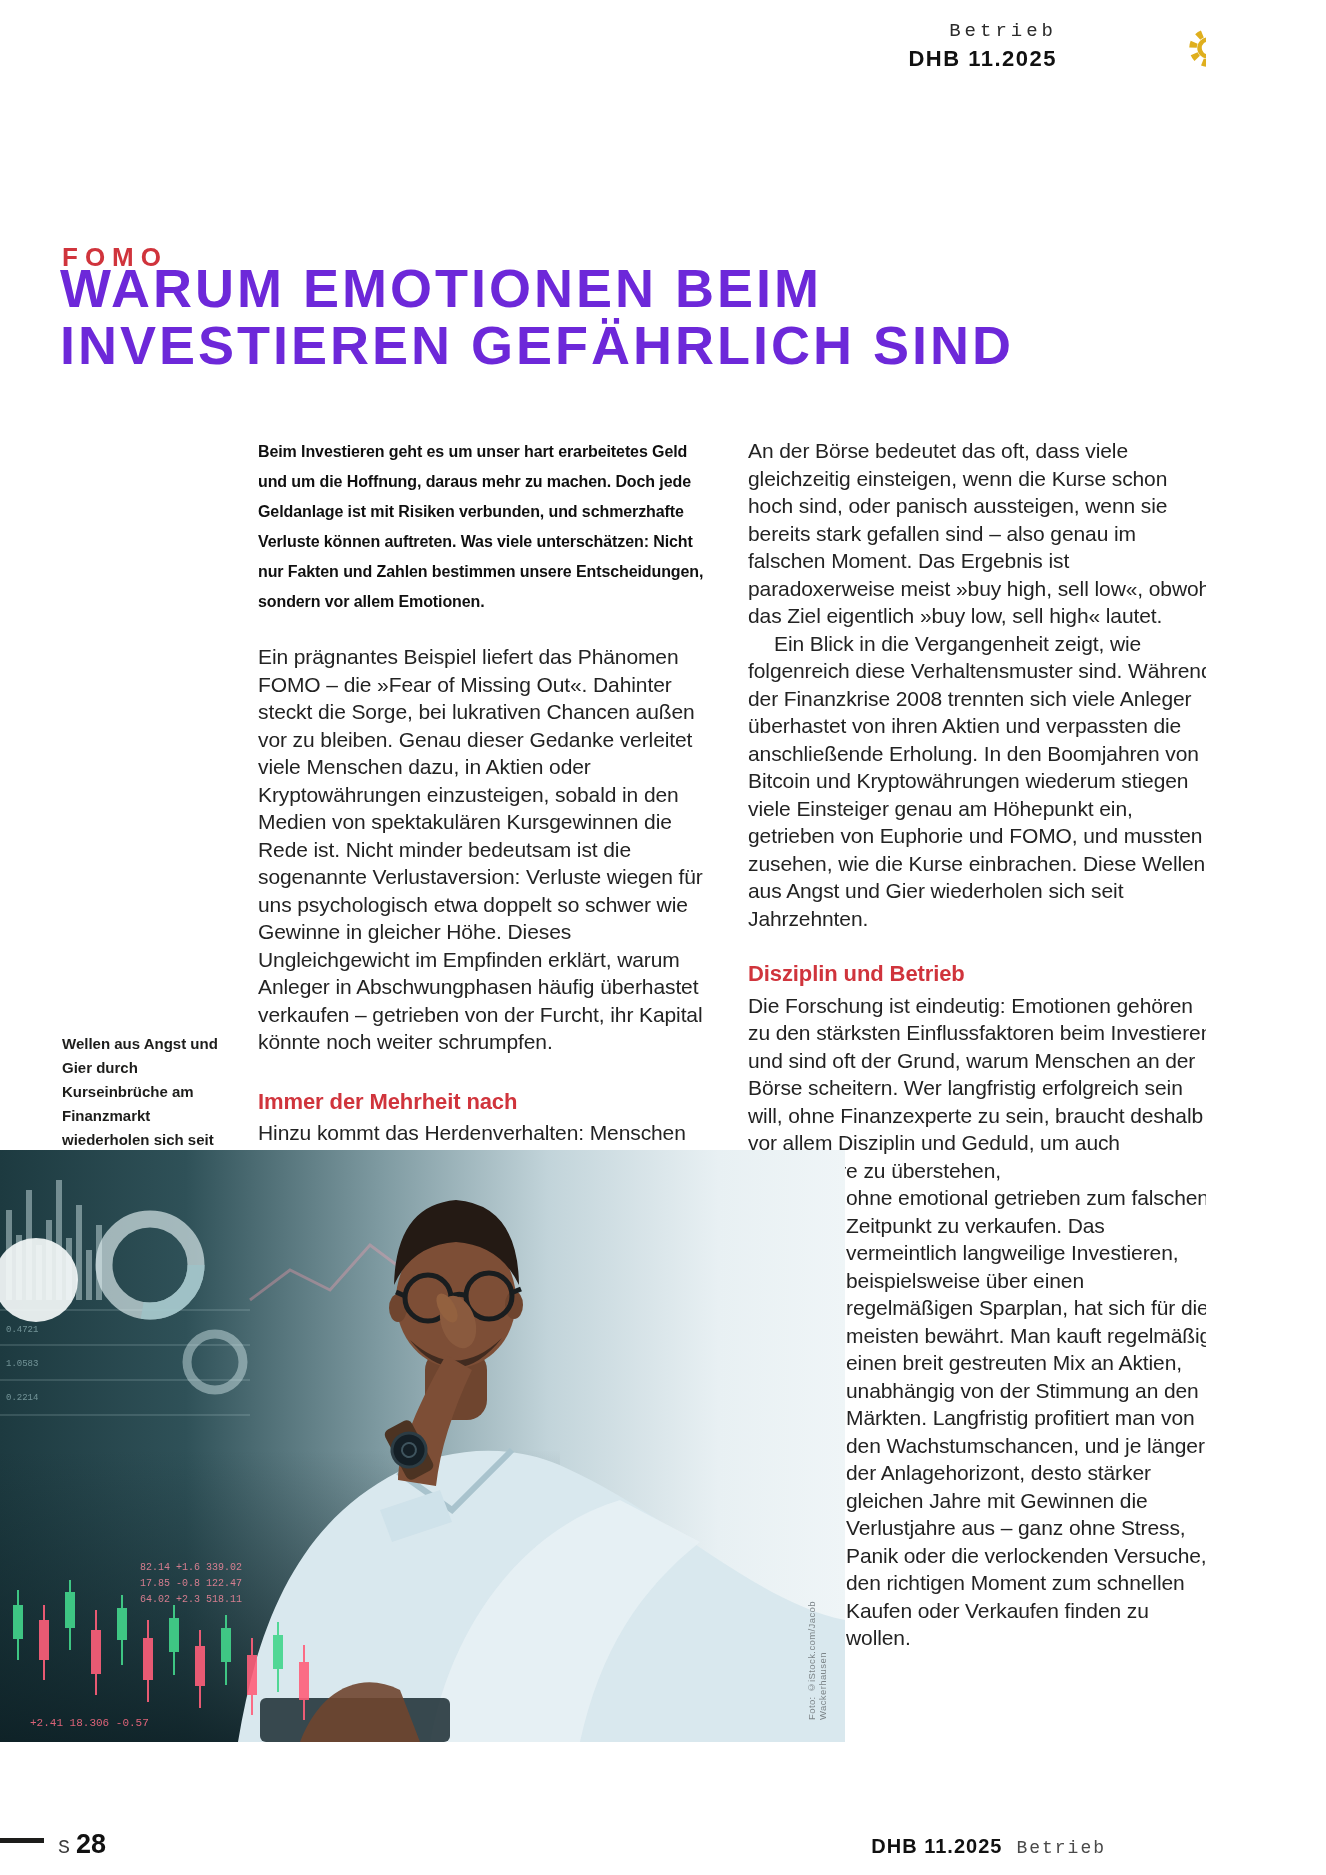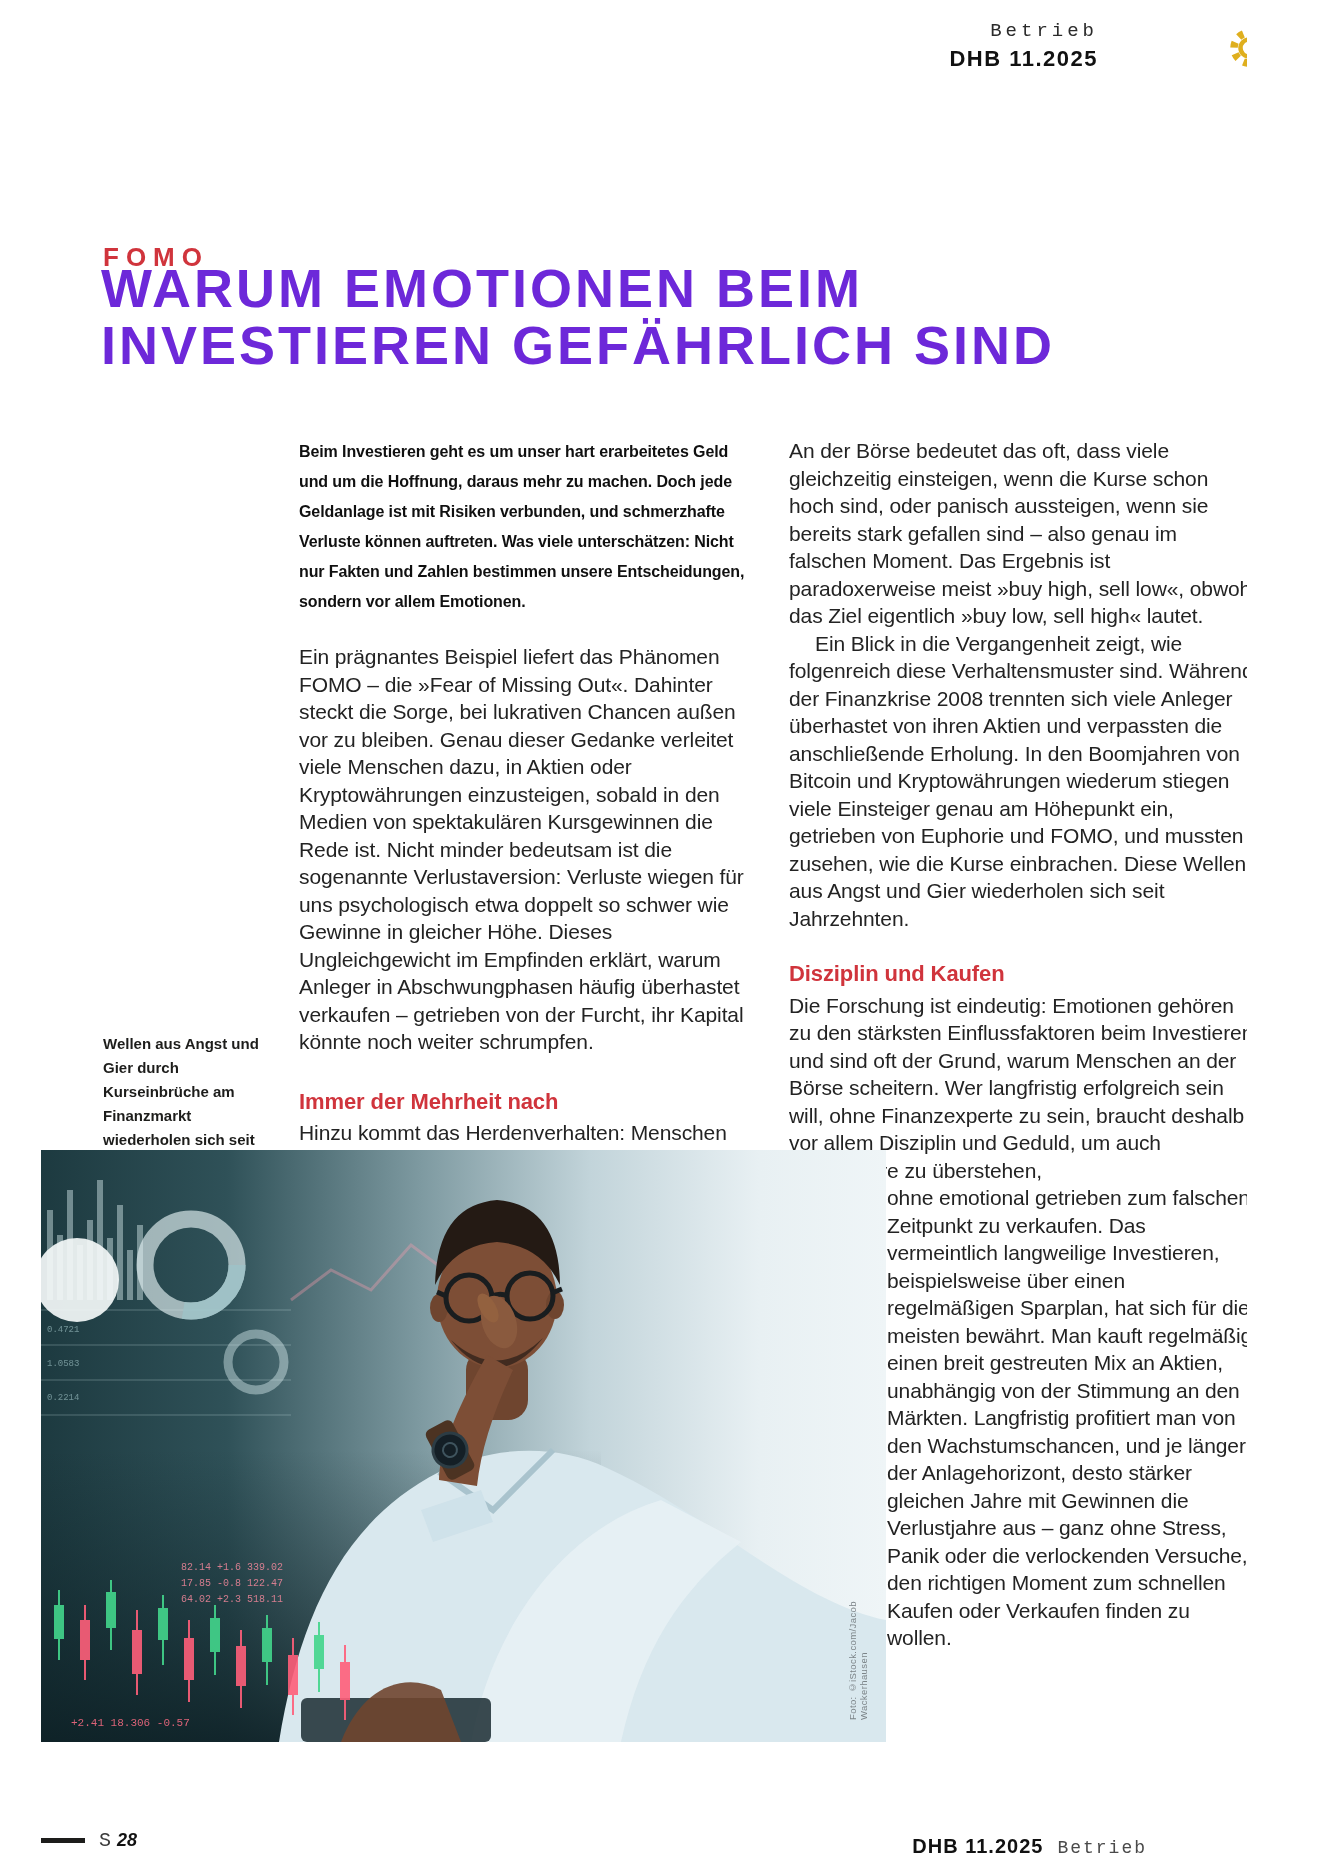--- a/index.html
+++ b/index.html
@@ -1,17 +1,17 @@
 <!DOCTYPE html>
 <html lang="de"><head>
 <meta charset="utf-8">
 <style>
   html,body{margin:0;padding:0;background:#ffffff;}
   .page{position:relative;width:1206px;height:1875px;background:#ffffff;overflow:hidden;
-        font-family:"Liberation Sans",sans-serif;color:#1d1d1b;margin-left:41px;}
+        font-family:"Liberation Sans",sans-serif;color:#1d1d1b;}
 
   
   .header-meta{position:absolute;top:22px;right:149px;text-align:right;line-height:1;}
   .header-section{font-family:"Liberation Mono",monospace;font-size:19px;letter-spacing:4px;color:#2b2b2b;}
   .header-issue{margin-top:7px;font-size:22px;font-weight:800;letter-spacing:1.5px;color:#111;}
   .gear{position:absolute;left:1185px;top:25px;width:46px;height:46px;}
   .header-rule{position:absolute;left:1262px;top:38px;width:64px;height:6px;background:#1d1d1b;}
 
   
   .kicker{position:absolute;left:62px;top:242px;font-size:26px;font-weight:600;letter-spacing:7px;color:#d0343c;}
@@ -40,21 +40,21 @@
   .photo{position:absolute;left:0;top:1150px;width:845px;height:592px;}
   .photo svg{display:block;width:100%;height:100%;}
   .photo-credit{position:absolute;left:806px;top:1540px;height:180px;
                 writing-mode:vertical-rl;transform:rotate(180deg);
                 font-size:9.5px;letter-spacing:.4px;color:#7c8488;}
 
   
   .footer-rule{position:absolute;left:0;top:1838px;width:44px;height:5px;background:#1d1d1b;}
   .footer-left{position:absolute;left:58px;top:1829px;}
   .footer-prefix{font-family:"Liberation Mono",monospace;font-size:20px;color:#3a3a3a;}
-  .footer-num{font-size:18px;font-weight:800;color:#111;margin-left:6px;font-style:italic;}
+  .footer-num{font-size:27px;font-weight:800;color:#111;margin-left:6px;}
   .footer-right{position:absolute;right:100px;top:1835px;}
   .footer-issue{font-size:20px;font-weight:800;letter-spacing:1px;color:#111;}
   .footer-section{font-family:"Liberation Mono",monospace;font-size:18px;letter-spacing:2px;color:#4a4a4a;margin-left:14px;}
 </style>
 </head>
 <body>
 
 <div class="page">
 
   <div class="header-meta">
@@ -76,21 +76,21 @@
   <div class="col col-left">
     <p class="intro">Beim Investieren geht es um unser hart erarbeitetes Geld und um die Hoffnung, daraus mehr zu machen. Doch jede Geldanlage ist mit Risiken verbunden, und schmerzhafte Verluste können auftreten. Was viele unterschätzen: Nicht nur Fakten und Zahlen bestimmen unsere Entscheidungen, sondern vor allem Emotionen.</p>
     <p class="mb">Ein prägnantes Beispiel liefert das Phänomen FOMO – die »Fear of Missing Out«. Dahinter steckt die Sorge, bei lukrativen Chancen außen vor zu bleiben. Genau dieser Gedanke verleitet viele Menschen dazu, in Aktien oder Kryptowährungen einzusteigen, sobald in den Medien von spektakulären Kursgewinnen die Rede ist. Nicht minder bedeutsam ist die sogenannte Verlustaversion: Verluste wiegen für uns psychologisch etwa doppelt so schwer wie Gewinne in gleicher Höhe. Dieses Ungleichgewicht im Empfinden erklärt, warum Anleger in Abschwungphasen häufig überhastet verkaufen – getrieben von der Furcht, ihr Kapital könnte noch weiter schrumpfen.</p>
     <p class="subhead gap-top">Immer der Mehrheit nach</p>
     <p>Hinzu kommt das Herdenverhalten: Menschen fühlen sich sicherer, wenn sie das tun, was die Mehrheit macht.</p>
   </div>
 
   <div class="col col-right">
     <p>An der Börse bedeutet das oft, dass viele gleichzeitig einsteigen, wenn die Kurse schon hoch sind, oder panisch aussteigen, wenn sie bereits stark gefallen sind – also genau im falschen Moment. Das Ergebnis ist paradoxerweise meist »buy high, sell low«, obwohl das Ziel eigentlich »buy low, sell high« lautet.</p>
     <p class="indent mb">Ein Blick in die Vergangenheit zeigt, wie folgenreich diese Verhaltensmuster sind. Während der Finanzkrise 2008 trennten sich viele Anleger überhastet von ihren Aktien und verpassten die anschließende Erholung. In den Boomjahren von Bitcoin und Kryptowährungen wiederum stiegen viele Einsteiger genau am Höhepunkt ein, getrieben von Euphorie und FOMO, und mussten zusehen, wie die Kurse einbrachen. Diese Wellen aus Angst und Gier wiederholen sich seit Jahrzehnten.</p>
-    <p class="subhead">Disziplin und Kaufen</p>
+    <p class="subhead">Disziplin und Betrieb</p>
     <p>Die Forschung ist eindeutig: Emotionen gehören zu den stärksten Einflussfaktoren beim Investieren und sind oft der Grund, warum Menschen an der Börse scheitern. Wer langfristig erfolgreich sein will, ohne Finanzexperte zu sein, braucht deshalb vor allem Disziplin und Geduld, um auch Verlustjahre zu überstehen,</p>
     <div class="wrap-indent">
       <p>ohne emotional getrieben zum falschen Zeitpunkt zu verkaufen. Das vermeintlich langweilige Investieren, beispielsweise über einen regelmäßigen Sparplan, hat sich für die meisten bewährt. Man kauft regelmäßig einen breit gestreuten Mix an Aktien, unabhängig von der Stimmung an den Märkten. Langfristig profitiert man von den Wachstumschancen, und je länger der Anlagehorizont, desto stärker gleichen Jahre mit Gewinnen die Verlustjahre aus – ganz ohne Stress, Panik oder die verlockenden Versuche, den richtigen Moment zum schnellen Kaufen oder Verkaufen finden zu wollen.</p>
     </div>
   </div>
 
   <div class="caption">Wellen aus Angst und Gier durch Kurseinbrüche am Finanzmarkt wiederholen sich seit Jahrzehnten.</div>
 
   <div class="photo">
     <svg viewBox="0 0 845 592" preserveAspectRatio="none">

